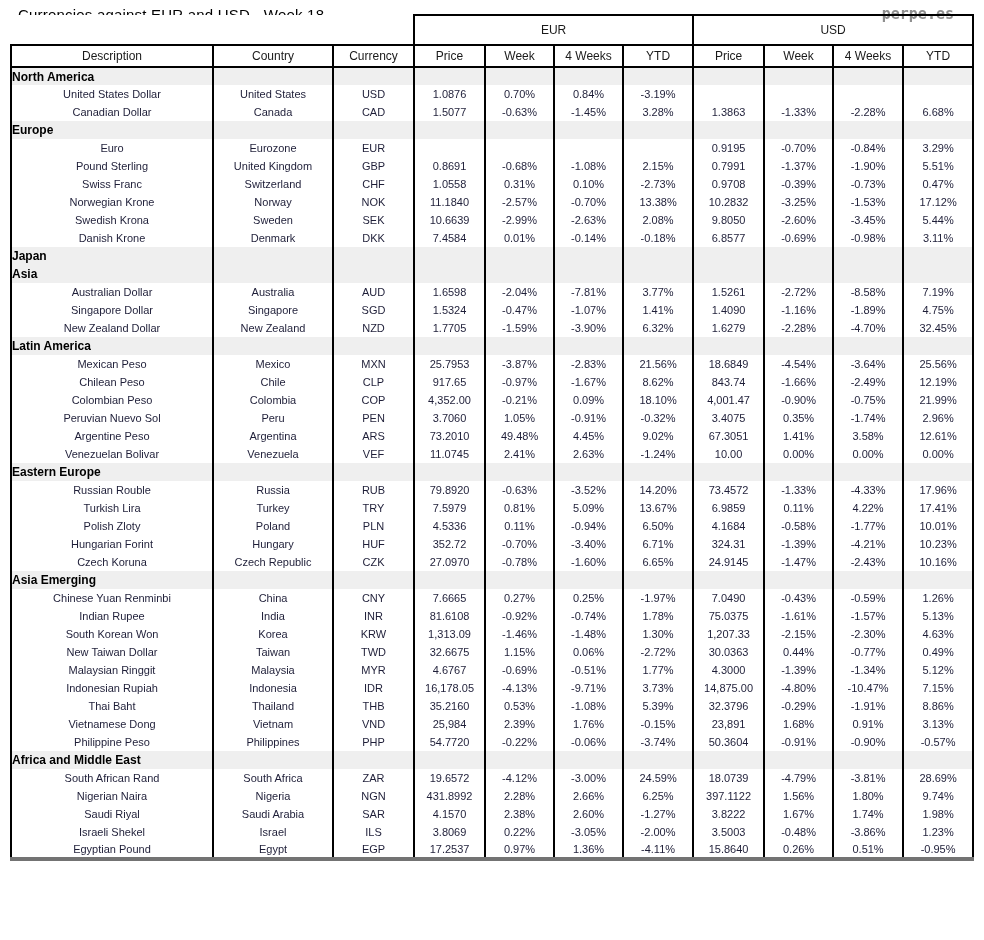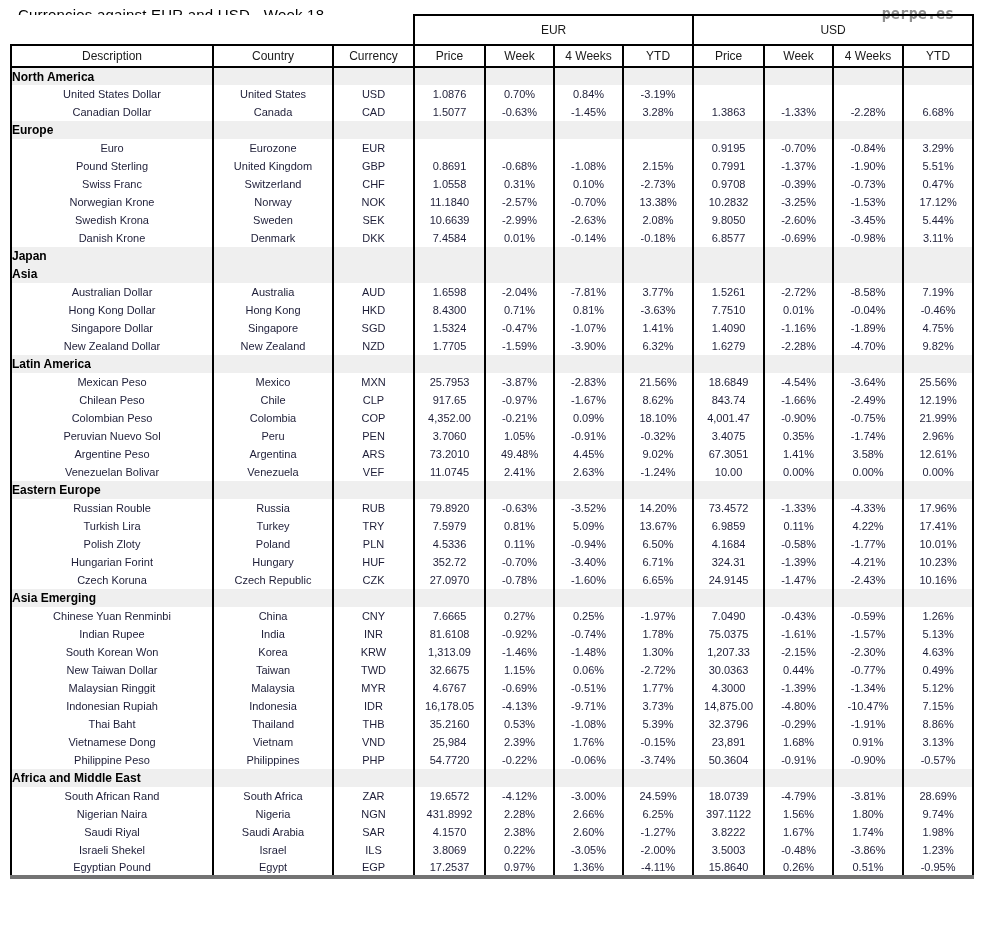--- a/index.html
+++ b/index.html
@@ -261,33 +261,20 @@
         <td>1.6598</td>
         <td class="neg">-2.04%</td>
         <td class="neg">-7.81%</td>
         <td class="pos">3.77%</td>
         <td>1.5261</td>
         <td class="neg">-2.72%</td>
         <td class="neg">-8.58%</td>
         <td class="pos">7.19%</td>
       </tr>
       <tr>
-        <td>Hong Kong Dollar</td>
-        <td>Hong Kong</td>
-        <td>HKD</td>
-        <td>8.4300</td>
-        <td class="pos">0.71%</td>
-        <td class="pos">0.81%</td>
-        <td class="neg">-3.63%</td>
-        <td>7.7510</td>
-        <td class="pos">0.01%</td>
-        <td class="neg">-0.04%</td>
-        <td class="neg">-0.46%</td>
-      </tr>
-      <tr>
         <td>Singapore Dollar</td>
         <td>Singapore</td>
         <td>SGD</td>
         <td>1.5324</td>
         <td class="neg">-0.47%</td>
         <td class="neg">-1.07%</td>
         <td class="pos">1.41%</td>
         <td>1.4090</td>
         <td class="neg">-1.16%</td>
         <td class="neg">-1.89%</td>
@@ -297,21 +284,21 @@
         <td>New Zealand Dollar</td>
         <td>New Zealand</td>
         <td>NZD</td>
         <td>1.7705</td>
         <td class="neg">-1.59%</td>
         <td class="neg">-3.90%</td>
         <td class="pos">6.32%</td>
         <td>1.6279</td>
         <td class="neg">-2.28%</td>
         <td class="neg">-4.70%</td>
-        <td class="pos">9.82%</td>
+        <td class="pos">32.45%</td>
       </tr>
       <tr class="section-row">
         <td class="section-name">Latin America</td>
         <td></td>
         <td></td>
         <td></td>
         <td></td>
         <td></td>
         <td></td>
         <td></td>

